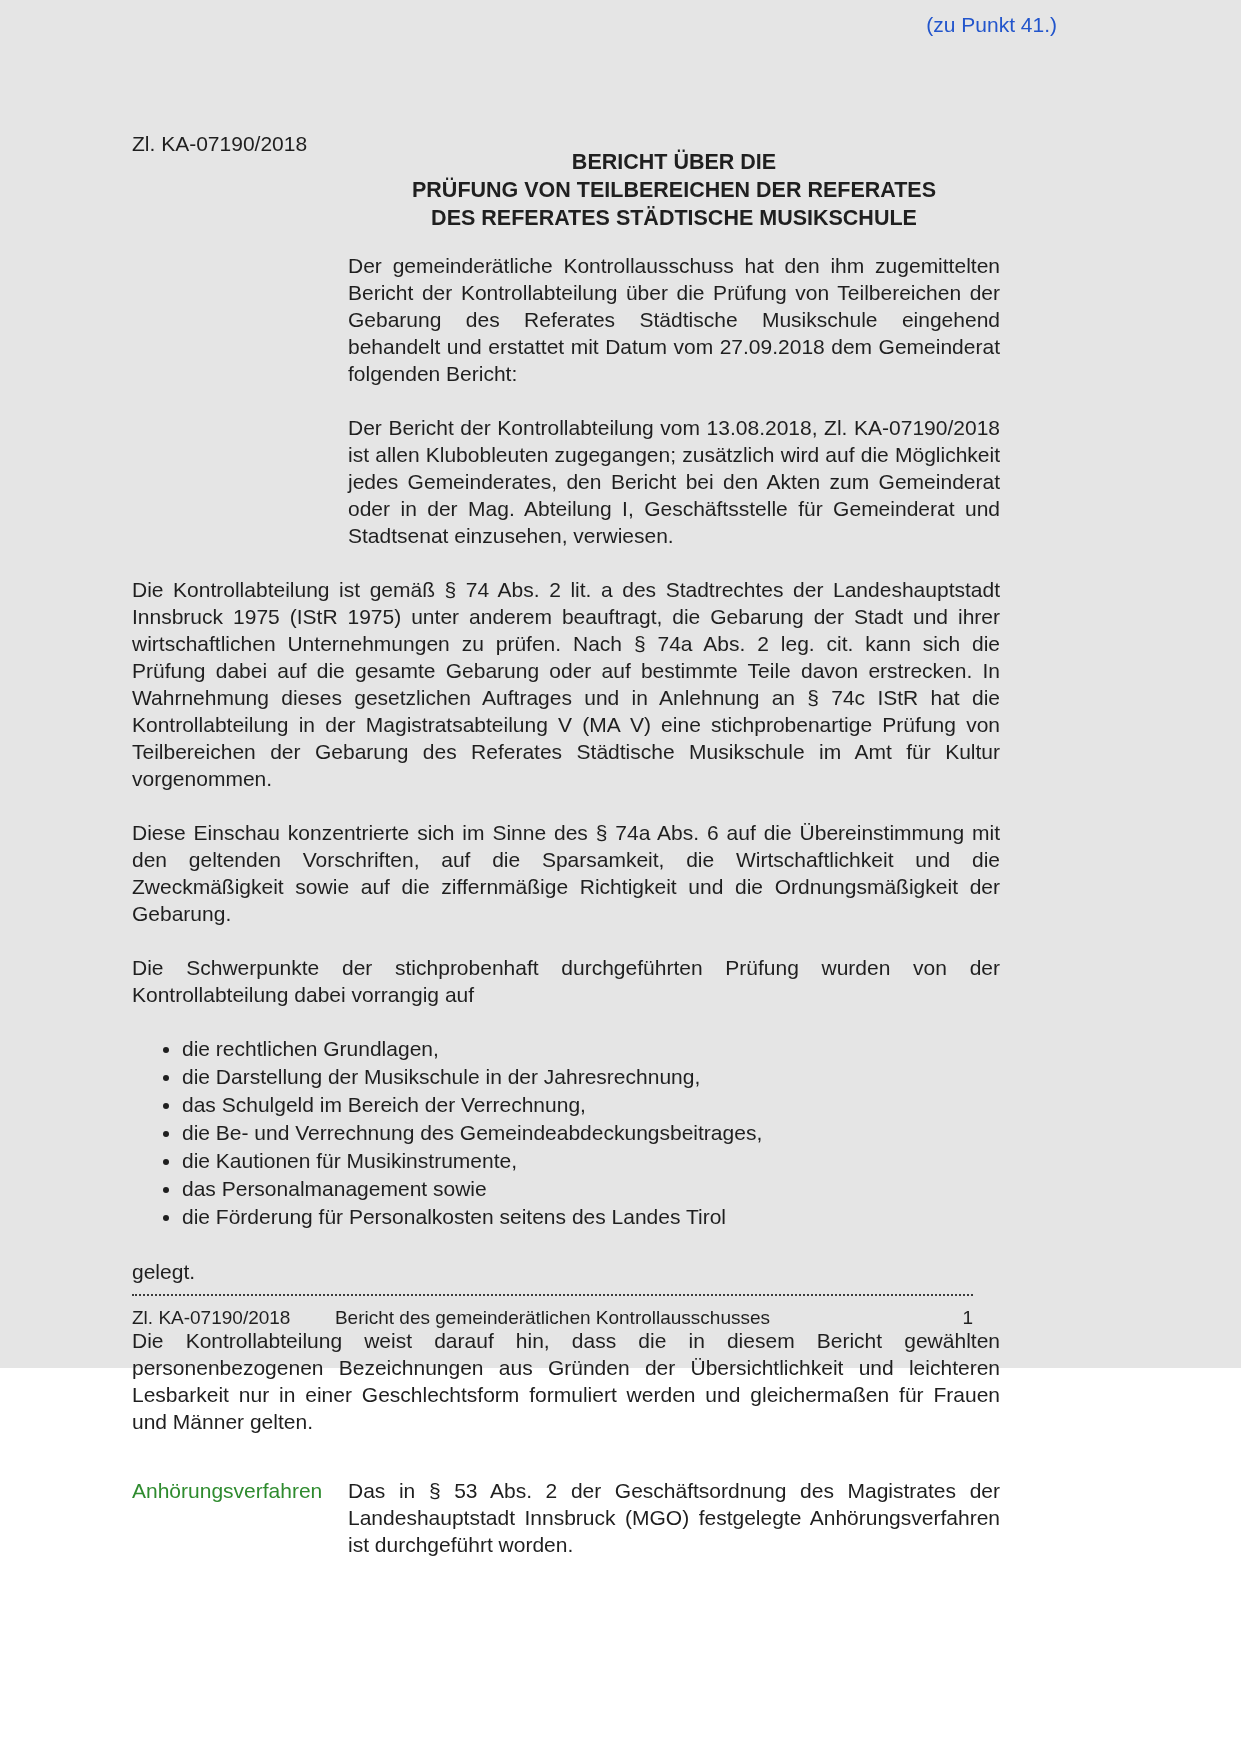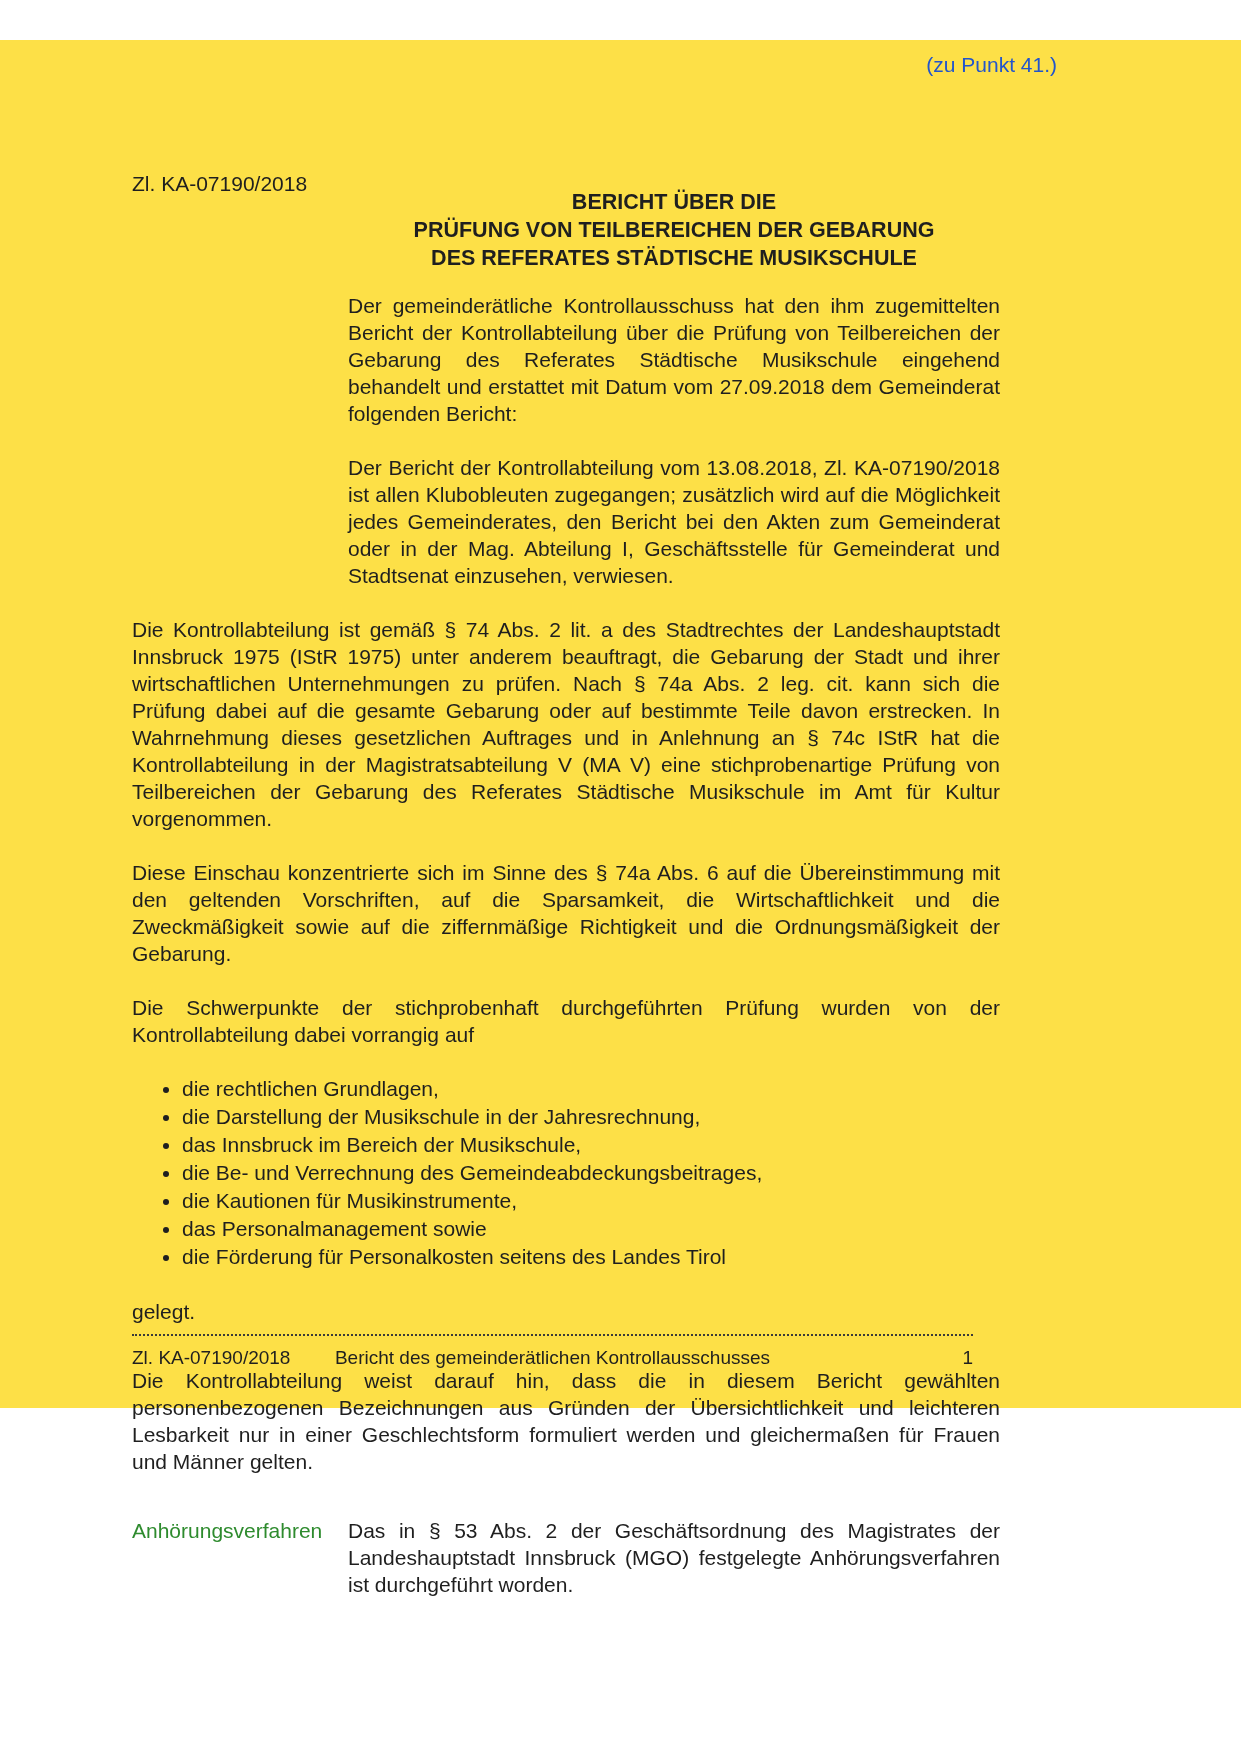--- a/index.html
+++ b/index.html
@@ -7,22 +7,21 @@
   body {
     width: 1241px; height: 1754px;
     font-family: "Liberation Sans", sans-serif;
     color: #1f1f1f;
     position: relative;
     overflow: hidden;
   }
   .page {
     position: relative;
     width: 1241px; height: 1368px;
-    background: #fde047;
-    margin-top: 40px;
+    background: #e5e5e5;
   }
   .corner-note {
     position: absolute;
     top: 13px;
     right: 184px;
     font-size: 21px;
     color: #2255cc;
   }
   .file-number {
     position: absolute;
@@ -116,21 +115,21 @@
 <div class="page">
 
   <div class="corner-note">(zu Punkt 41.)</div>
 
   <div class="file-number">Zl. KA-07190/2018</div>
 
   <div class="content">
 
     <div class="title-block">
       <div>BERICHT ÜBER DIE</div>
-      <div>PRÜFUNG VON TEILBEREICHEN DER GEBARUNG</div>
+      <div>PRÜFUNG VON TEILBEREICHEN DER REFERATES</div>
       <div>DES REFERATES STÄDTISCHE MUSIKSCHULE</div>
     </div>
 
     <div class="row">
       <div class="label-col"></div>
       <div class="body-col">
         <p class="para">Der gemeinderätliche Kontrollausschuss hat den ihm zugemittelten Bericht der Kontrollabteilung über die Prüfung von Teilbereichen der Gebarung des Referates Städtische Musikschule eingehend behandelt und erstattet mit Datum vom 27.09.2018 dem Gemeinderat folgenden Bericht:</p>
         <p class="para">Der Bericht der Kontrollabteilung vom 13.08.2018, Zl. KA-07190/2018 ist allen Klubobleuten zugegangen; zusätzlich wird auf die Möglichkeit jedes Gemeinderates, den Bericht bei den Akten zum Gemeinderat oder in der Mag. Abteilung I, Geschäftsstelle für Gemeinderat und Stadtsenat einzusehen, verwiesen.</p>
       </div>
     </div>
@@ -142,21 +141,21 @@
         <p class="para section-space">Diese Einschau konzentrierte sich im Sinne des § 74a Abs. 6 auf die Übereinstimmung mit den geltenden Vorschriften, auf die Sparsamkeit, die Wirtschaftlichkeit und die Zweckmäßigkeit sowie auf die ziffernmäßige Richtigkeit und die Ordnungsmäßigkeit der Gebarung.</p>
       </div>
     </div>
 
     <div class="row">
       <div class="body-col">
         <p class="para" style="margin-bottom:0;">Die Schwerpunkte der stichprobenhaft durchgeführten Prüfung wurden von der Kontrollabteilung dabei vorrangig auf</p>
         <ul class="bullets">
           <li>die rechtlichen Grundlagen,</li>
           <li>die Darstellung der Musikschule in der Jahresrechnung,</li>
-          <li>das Innsbruck im Bereich der Musikschule,</li>
+          <li>das Schulgeld im Bereich der Verrechnung,</li>
           <li>die Be- und Verrechnung des Gemeindeabdeckungsbeitrages,</li>
           <li>die Kautionen für Musikinstrumente,</li>
           <li>das Personalmanagement sowie</li>
           <li>die Förderung für Personalkosten seitens des Landes Tirol</li>
         </ul>
         <div class="outro">gelegt.</div>
       </div>
     </div>
 
     <div class="row">

